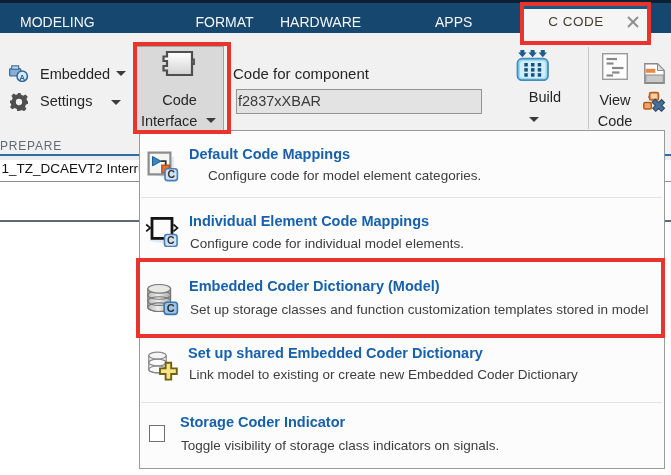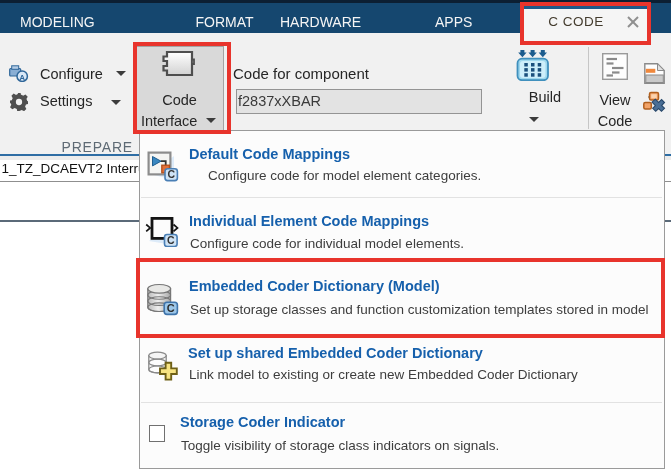--- a/index.html
+++ b/index.html
@@ -15,21 +15,21 @@
   
   #toolbar{left:0;top:33px;width:671px;height:120.5px;background:#f1f1f1;}
   #blueline{left:0;top:153.5px;width:671px;height:2.5px;background:#2e6da4;}
   #tabbar{left:0;top:156px;width:671px;height:3.5px;background:#ececec;}
   #doctab{left:0;top:159.5px;width:671px;height:21px;background:#fff;}
   #doctabtxt{left:1.5px;top:160.5px;font-size:13.5px;color:#111;white-space:nowrap;}
   #doctabline{left:0;top:180.5px;width:671px;height:1.5px;background:#8f8f8f;}
   #canvasline{left:0;top:219.8px;width:671px;height:2.2px;background:#5b6a79;}
   .tlabel{font-size:14.5px;color:#262626;white-space:nowrap;}
   .dArrow{width:0;height:0;border-left:5px solid transparent;border-right:5px solid transparent;border-top:5.5px solid #3c3c3c;}
-  #prepare{left:0;top:138.5px;width:133px;text-align:right;font-size:14px;color:#5e6a74;letter-spacing:.8px;}
+  #prepare{left:0;top:138.5px;width:133px;text-align:left;font-size:12px;color:#5e6a74;letter-spacing:.8px;}
   
   #cibtn{left:136px;top:45.5px;width:86px;height:84px;background:#d9d9d9;border:1px solid #a3a3a3;}
   .cit{font-size:14.5px;color:#262626;}
   
   #cfclabel{left:233px;top:65px;font-size:15px;color:#262626;}
   #cfcinput{left:236px;top:88.5px;width:244px;height:23px;background:#e3e3e3;border:1px solid #949494;}
   #cfctext{left:238px;top:92.5px;font-size:14.5px;color:#3a3a3a;}
   
   #buildlbl{left:505px;top:88.5px;width:56px;text-align:right;font-size:14.5px;color:#262626;}
   #buildarrow{left:529px;top:117px;}
@@ -67,21 +67,21 @@
 <div class="abs" id="doctabtxt">1_TZ_DCAEVT2 Interru</div>
 <div class="abs" id="doctabline"></div>
 <div class="abs" id="canvasline"></div>
 
 <svg class="abs" style="left:9px;top:65px;" width="20" height="17" viewBox="0 0 20 17">
   <rect x="0.7" y="3.5" width="11" height="7.5" rx="1" fill="#89aed4" stroke="#2f6699" stroke-width="1.2"></rect>
   <rect x="2.7" y="0.8" width="7" height="3.5" fill="#b5cde6" stroke="#2f6699" stroke-width="1"></rect>
   <circle cx="13.2" cy="11.2" r="5.2" fill="#d9e8f7" stroke="#2f6699" stroke-width="1.5"></circle>
   <text x="13.2" y="14.6" font-size="7.5" font-weight="bold" fill="#2f6699" text-anchor="middle">A</text>
 </svg>
-<div class="abs tlabel" style="left:40px;top:65.5px;">Configure</div>
+<div class="abs tlabel" style="left:40px;top:65.5px;">Embedded</div>
 <div class="abs dArrow" style="left:116px;top:71px;"></div>
 <svg class="abs" style="left:10px;top:93px;" width="18" height="18" viewBox="0 0 24 24">
   <path fill="#4f4f4f" d="M10 0h4l.6 3.2a9 9 0 0 1 2.6 1.1l3-1.6 2.8 2.8-1.6 3a9 9 0 0 1 1.1 2.6L24 10.6v4l-3.2.6a9 9 0 0 1-1.1 2.6l1.6 3-2.8 2.8-3-1.6a9 9 0 0 1-2.6 1.1L14 24h-4l-.6-3.2a9 9 0 0 1-2.6-1.1l-3 1.6L1 18.6l1.6-3a9 9 0 0 1-1.1-2.6L0 14.6v-4l3.2-.6a9 9 0 0 1 1.1-2.6L2.7 4.5 5.5 1.7l3 1.6A9 9 0 0 1 11.1 2.2z" transform="translate(-1,-1) scale(1.07)"></path>
   <circle cx="12" cy="12" r="4.2" fill="#f1f1f1"></circle>
 </svg>
 <div class="abs tlabel" style="left:40px;top:92.5px;">Settings</div>
 <div class="abs dArrow" style="left:110.5px;top:99.5px;"></div>
 <div class="abs" id="prepare">PREPARE</div>
 
 <div class="abs" id="cibtn"></div>

